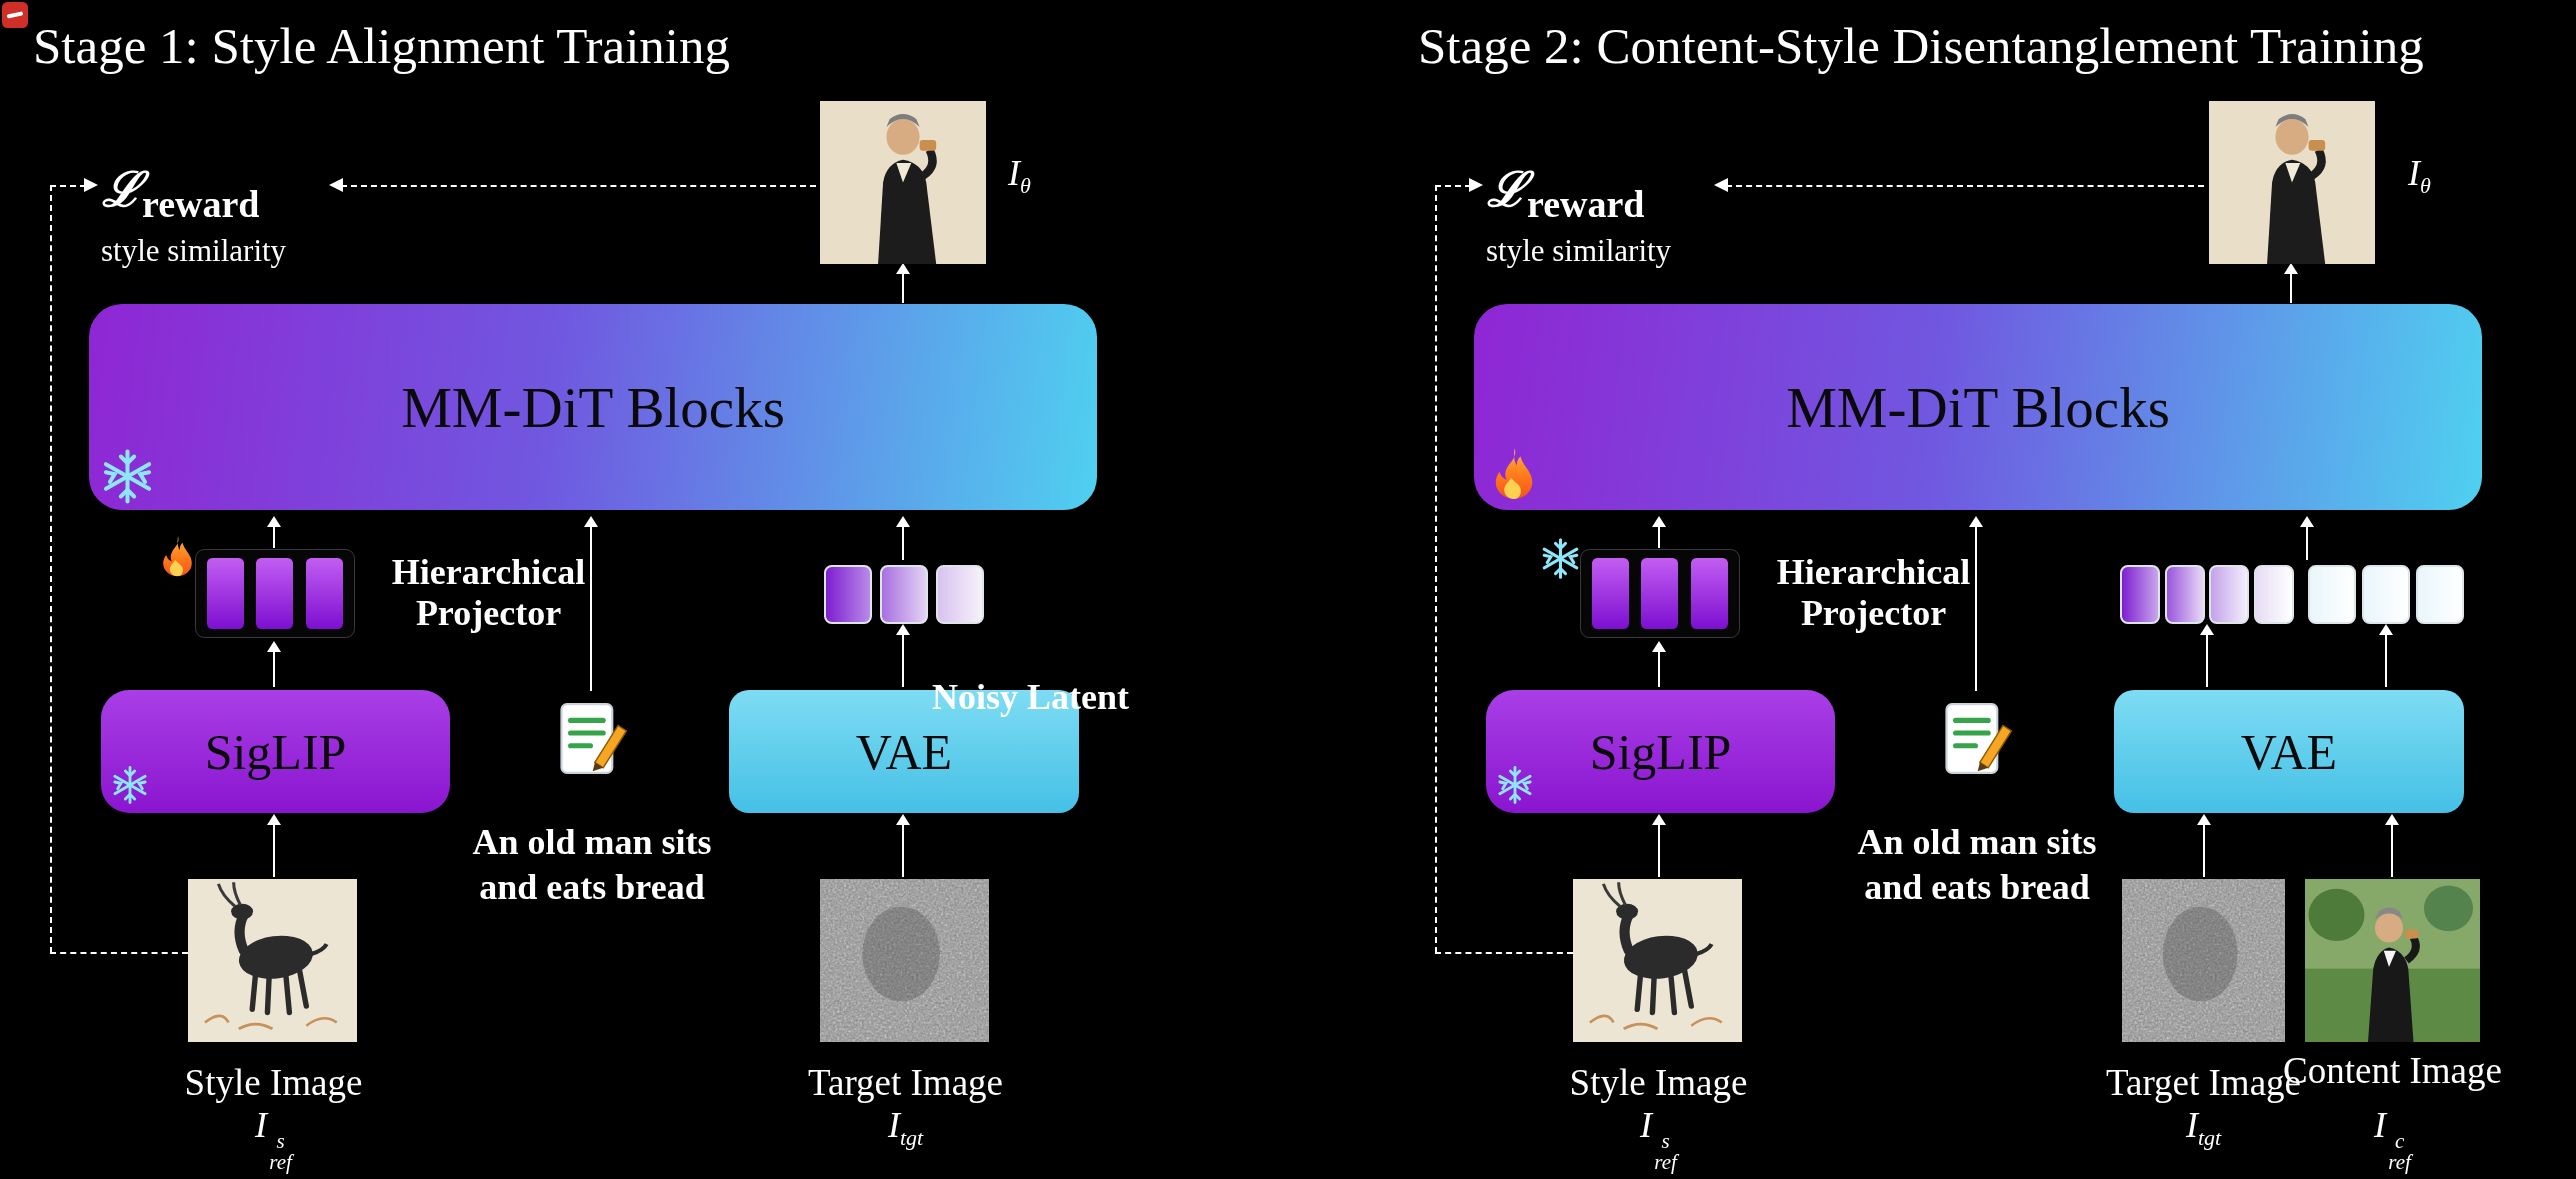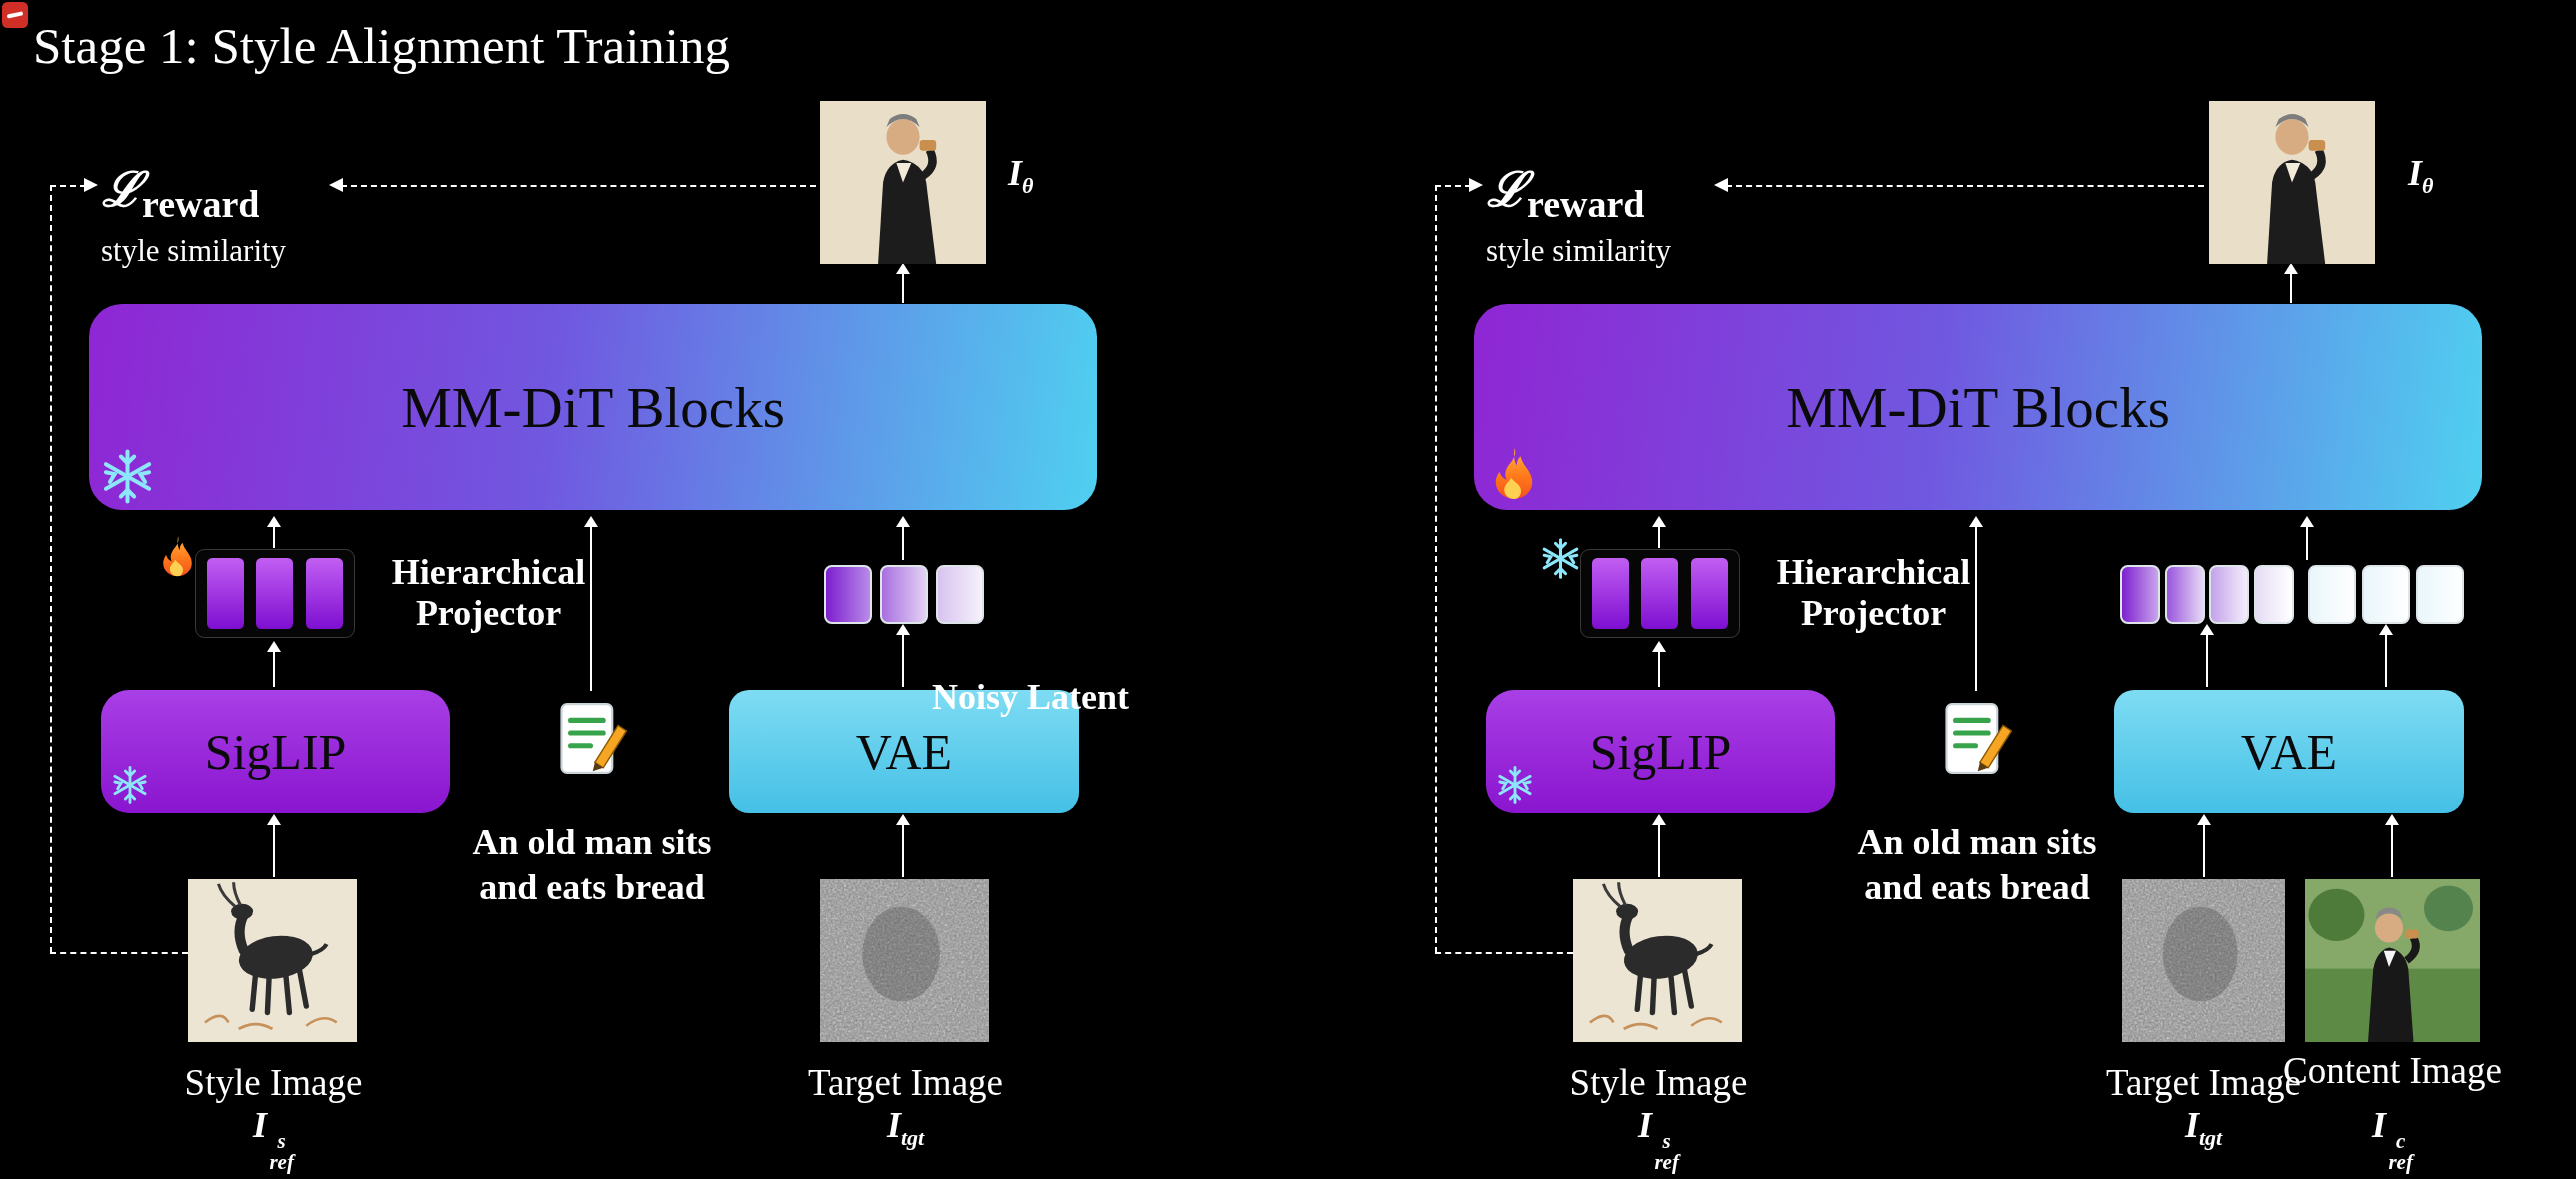--- a/index.html
+++ b/index.html
@@ -22,21 +22,21 @@
   .dash-v{position:absolute;width:0;border-left:2.3px dashed #fff;}
   .ah-r{position:absolute;width:0;height:0;border-top:7.8px solid transparent;border-bottom:7.8px solid transparent;border-left:14px solid #fff;}
   .ah-l{position:absolute;width:0;height:0;border-top:7.8px solid transparent;border-bottom:7.8px solid transparent;border-right:14px solid #fff;}
   .projbox{position:absolute;display:flex;gap:12.4px;padding:7.8px 11px;border:1.6px solid #3a3a3a;border-radius:9.3px;background:#060606;}
   .ptok{width:37px;height:71px;border-radius:5.4px;background:linear-gradient(180deg,#c25ef2,#7d0fd0);}
   .tokrow{position:absolute;display:flex;}
   .ltok{height:59px;border-radius:7.8px;border:2.3px solid #dde5e9;box-sizing:border-box;}
   .biglabel{font-size:36px;font-weight:bold;text-align:center;white-space:pre-line;line-height:1.15;}
   .prompt{font-size:36px;font-weight:bold;text-align:center;white-space:pre-line;line-height:1.25;}
   .cap{font-size:37px;text-align:center;}
-  .ivar{font-size:36px;font-weight:bold;font-style:italic;text-align:center;}
+  .ivar{font-size:36px;font-weight:normal;font-style:italic;text-align:center;}
   .ivar sub{font-size:22px;}
   .istack{display:inline-flex;flex-direction:column;font-size:21px;line-height:1.02;vertical-align:-11px;margin-left:2.3px;font-style:italic;}
   .imgframe{position:absolute;}
   .imgframe svg{display:block;width:100%;height:100%;}
 </style>
 </head>
 <body>
 
 <svg width="0" height="0" style="position:absolute" aria-hidden="true">
   <defs>
@@ -221,20 +221,21 @@
         </span>
     </div>
     <div class="abs cap nw" style="left:789px;top:1061px;width:233px;">Target Image</div>
     <div class="abs ivar" style="left:789px;top:1104px;width:233px;">
       <span>I</span><sub>tgt</sub>
     </div>
   </div>
 
   <div class="abs" style="left:1385px;top:0;width:1191px;height:1179px;">
 
+    <div class="abs title nw" style="left:33px;top:17px;">Stage 2: Content-Style Disentanglement Training</div>
 
     <div class="abs loss nw" style="left:102px;top:155px;">
       <span>ℒ</span><span class="lsub">reward</span>
     </div>
     <div class="dash-h" style="left:50px;top:185px;width:36px;"></div>
     <div class="ah-r" style="left:84px;top:178px;"></div>
     <div class="dash-v" style="left:50px;top:185px;height:768px;"></div>
     <div class="dash-h" style="left:50px;top:952px;width:138px;"></div>
     <div class="ah-l" style="left:329px;top:178px;"></div>
     <div class="dash-h" style="left:341px;top:185px;width:478px;"></div>

